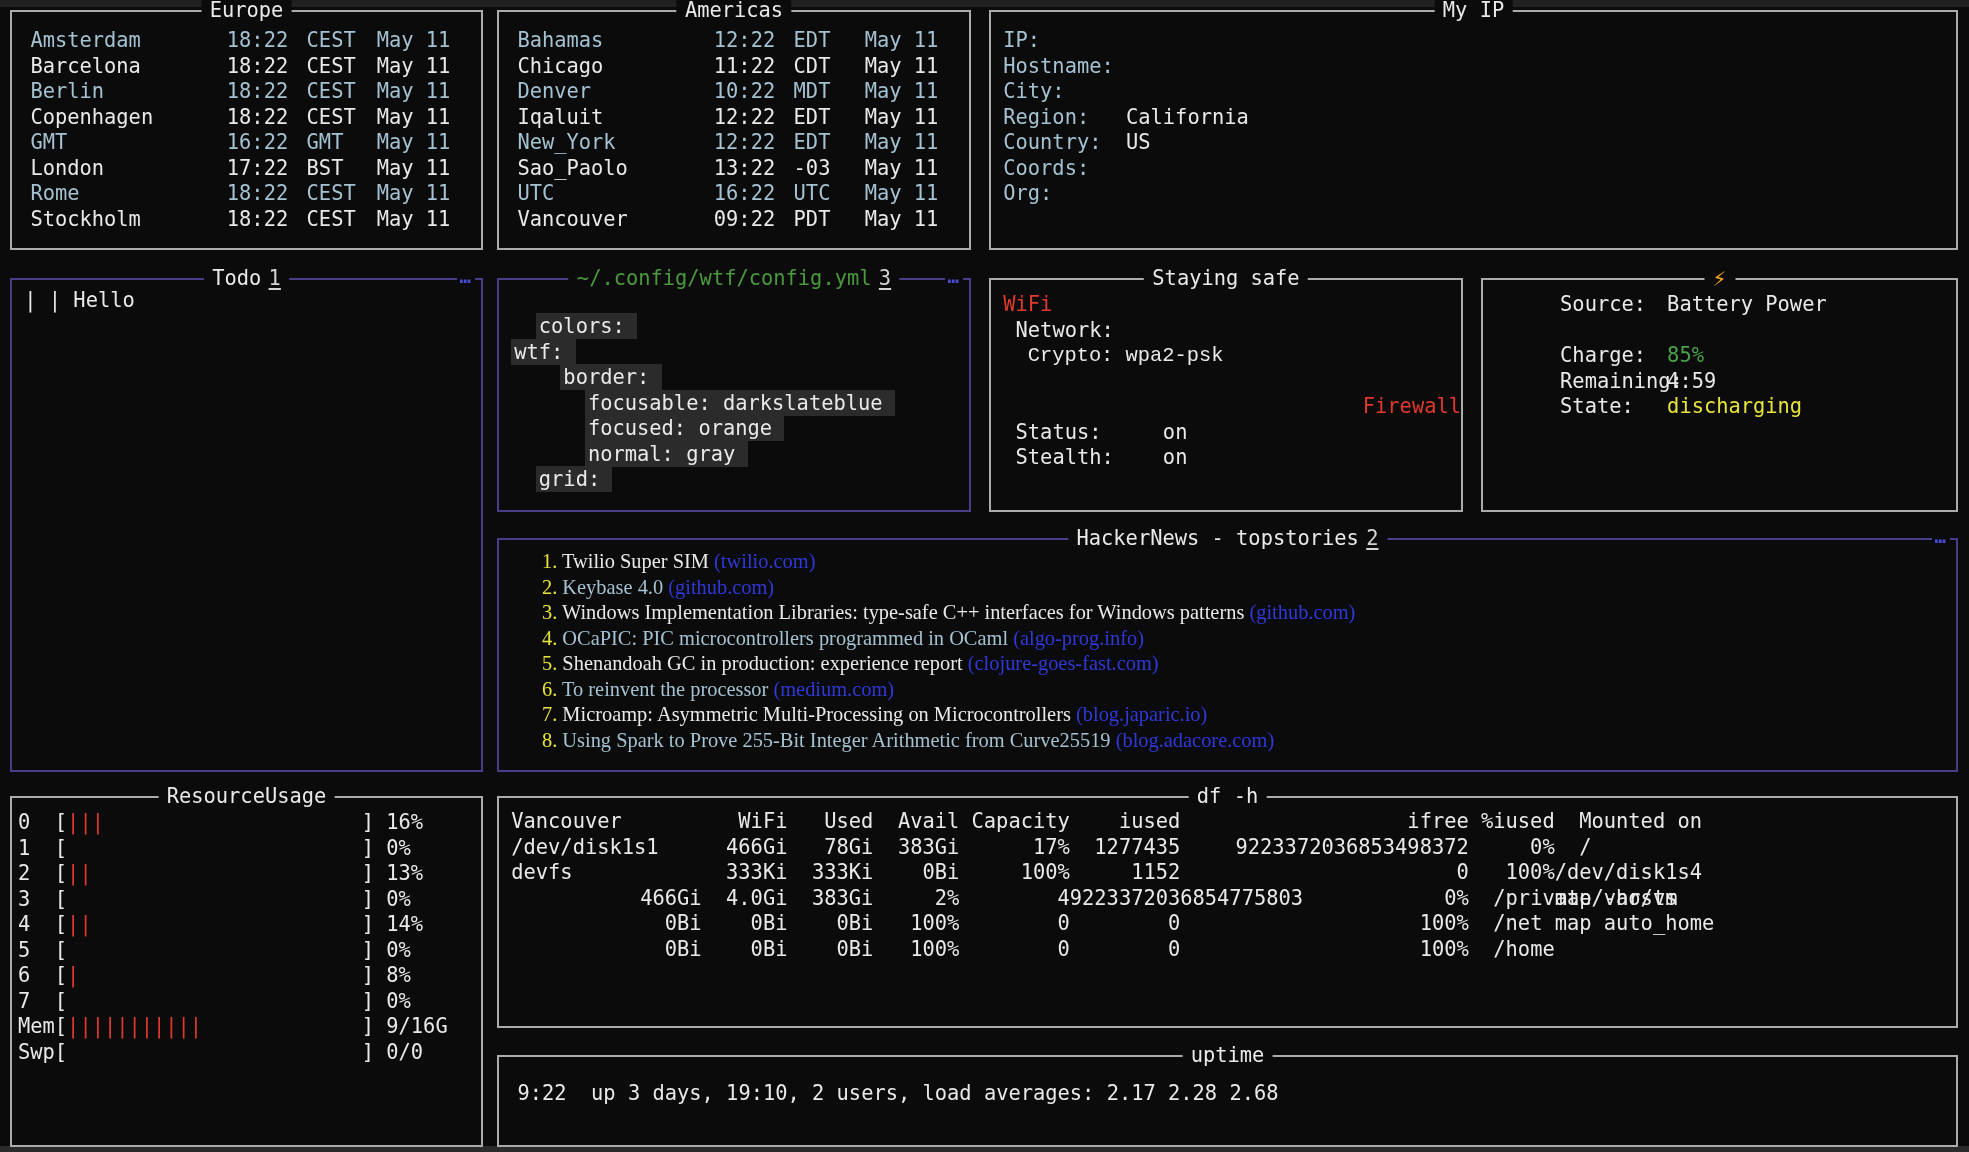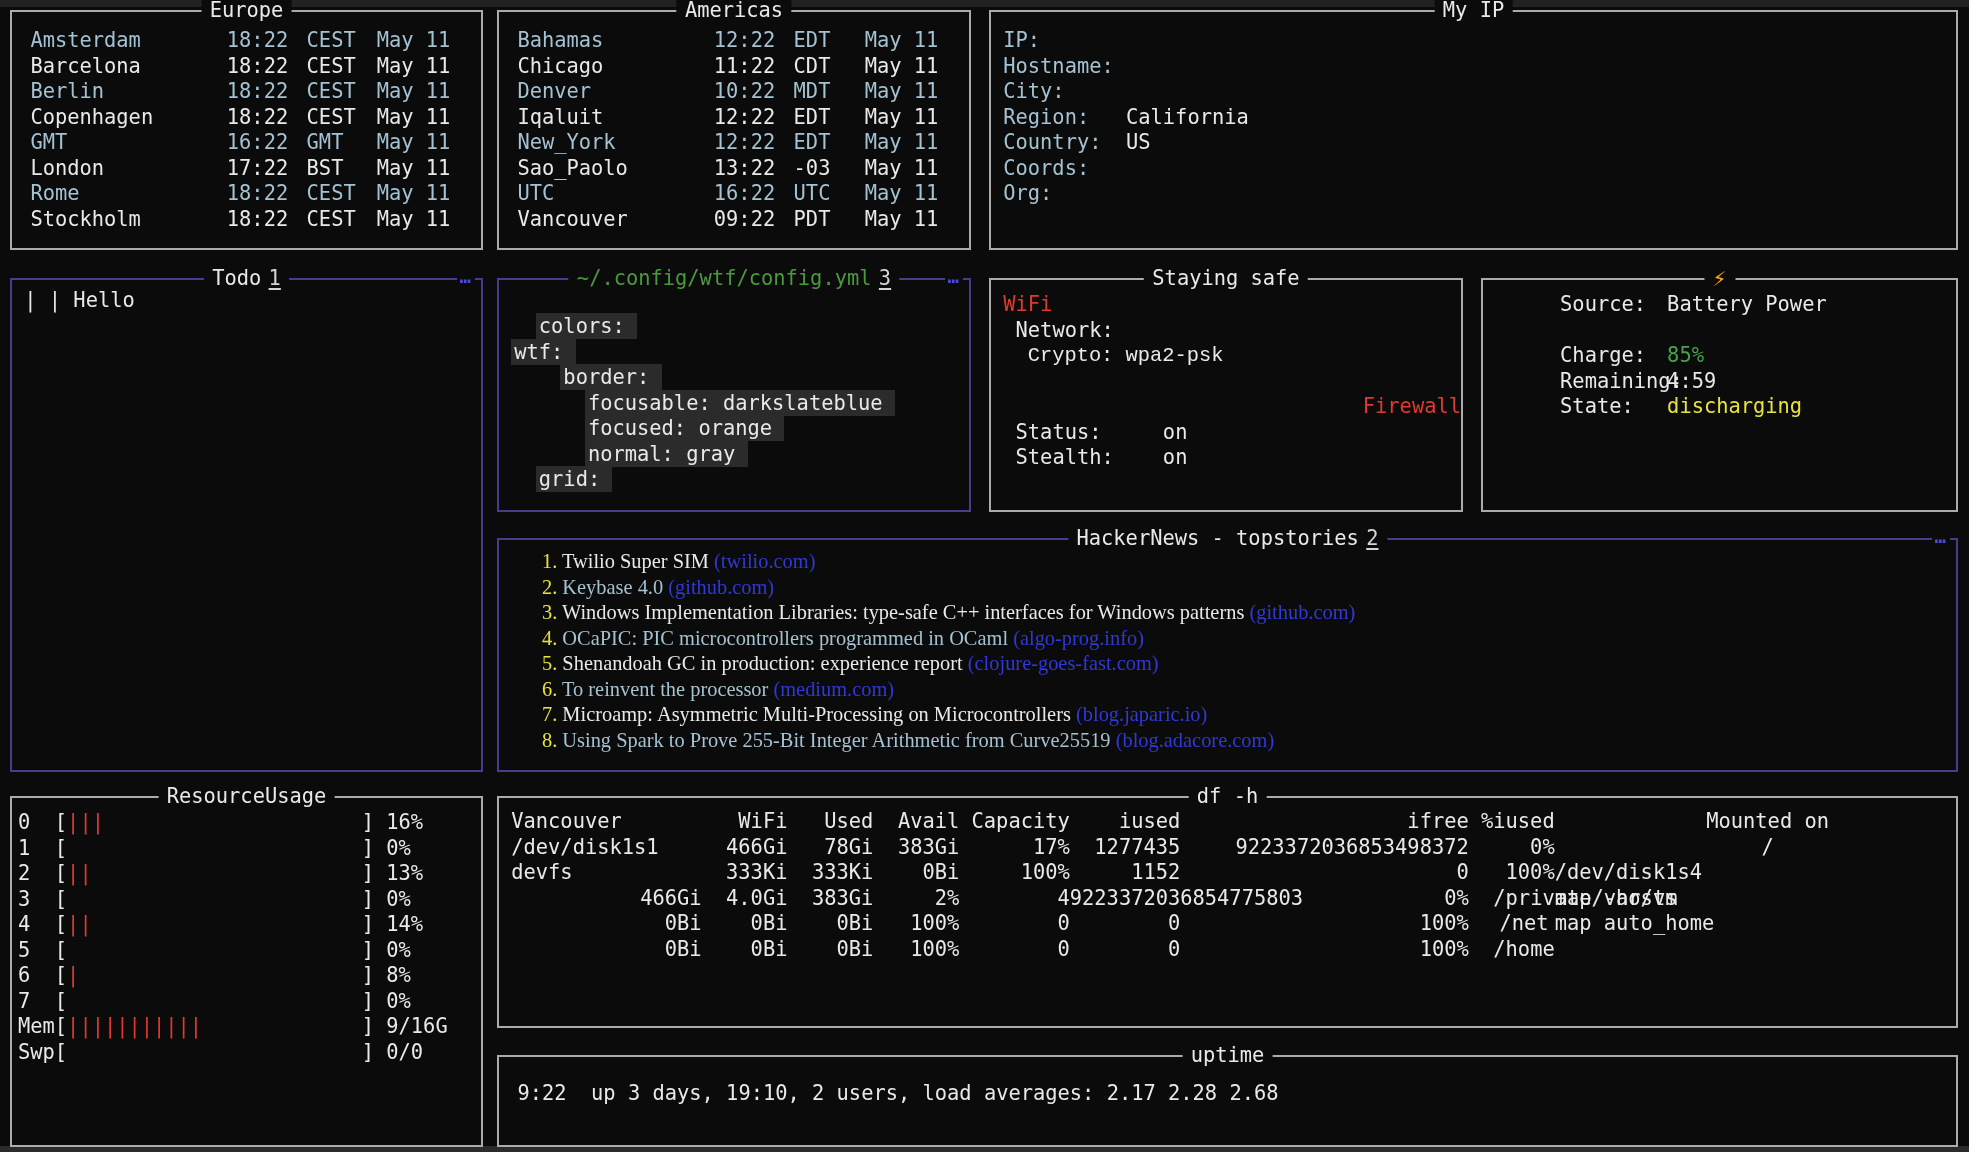--- a/index.html
+++ b/index.html
@@ -73,21 +73,21 @@
   .ru-row{display:flex;white-space:pre;}
   .ru-label{width:3ch;}
   .ru-bars{color:var(--red,#e0392e);width:24ch;overflow:hidden;}
   .ru-value{margin-left:1ch;}
 
   
   .df-body{padding:11px 0 0 1ch;}
   .df-grid{display:grid;grid-template-columns:15.5ch 7ch 7ch 7ch 9ch 9ch 23.5ch 7ch auto;}
   .df-cell{white-space:pre;}
   .df-col1,.df-col2,.df-col3,.df-col4,.df-col5,.df-col6,.df-col7{text-align:right;}
-  .df-col8{padding-left:2ch;text-align:center;}
+  .df-col8{padding-left:2ch;}
 
   
   .uptime-body{padding:24px 0 0 1.5ch;white-space:pre;}
 </style>
 </head>
 <body>
 
 <div class="screen">
   <div class="topbar"></div>
   <div class="bottombar"></div>

